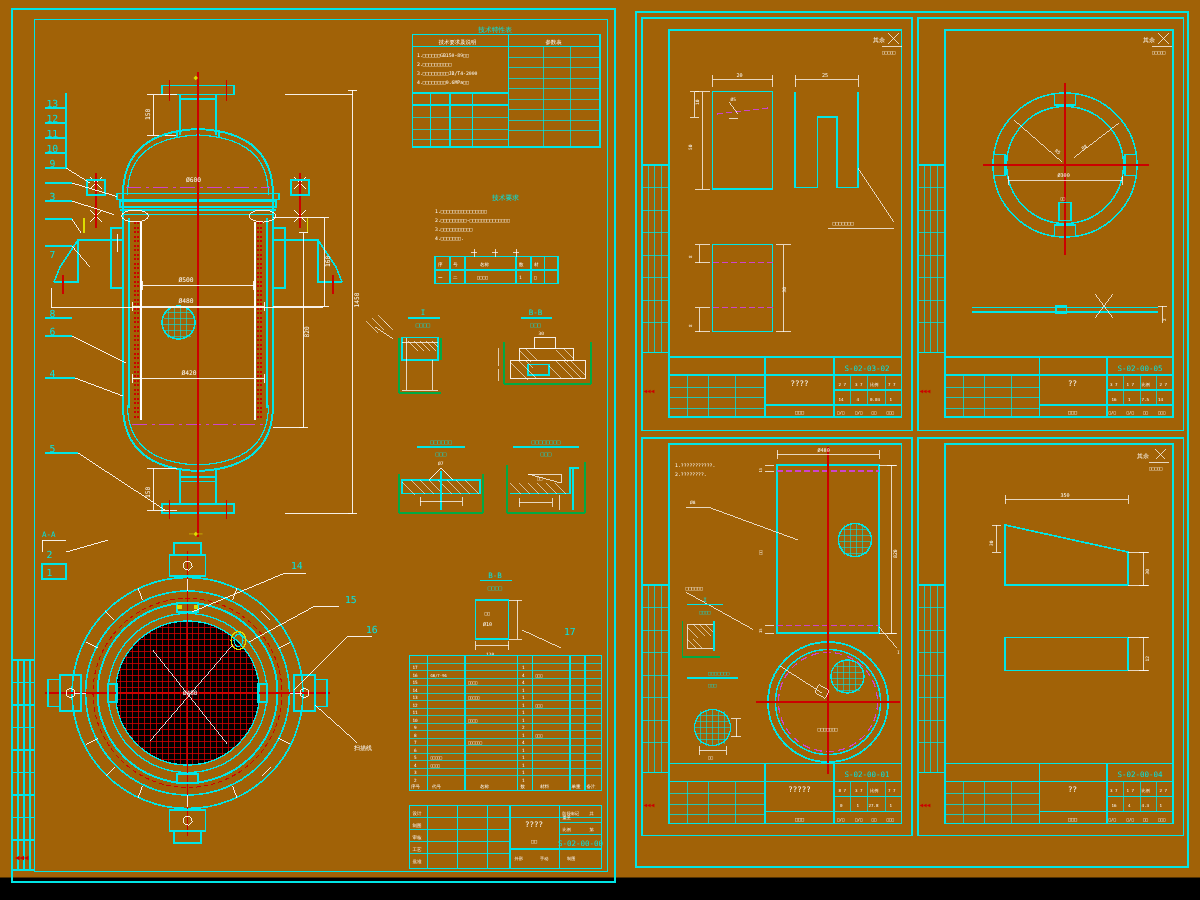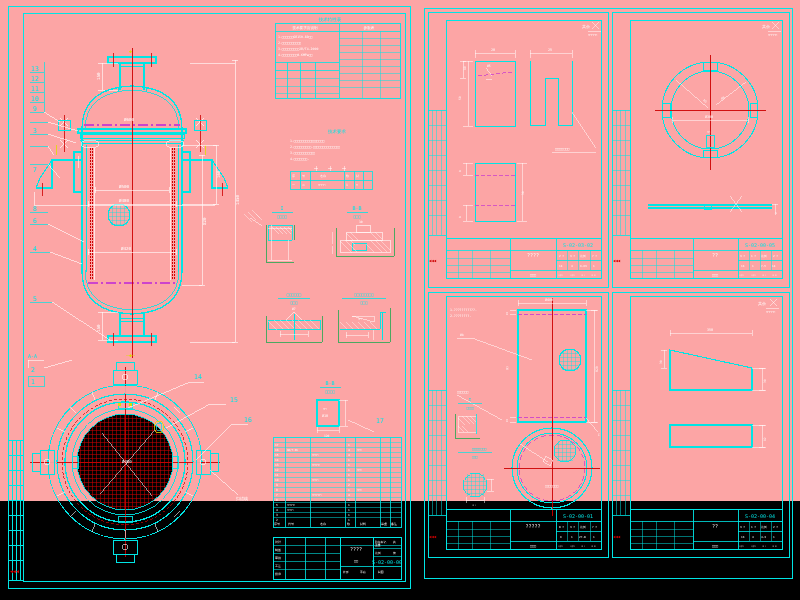--- a/index.html
+++ b/index.html
@@ -1,19 +1,19 @@
 <!DOCTYPE html>
 <html><head>
 <meta charset="utf-8">
 <title>CAD Drawing</title>
 <style>
   html,body{margin:0;padding:0;background:#000;}
   body{width:800px;height:600px;overflow:hidden;
        font-family:"DejaVu Sans Mono","Liberation Mono",monospace;}
-  #stage{position:relative;width:800px;height:501px;background:#fca5a5;}
+  #stage{position:relative;width:800px;height:585px;background:#a16207;}
   svg{display:block;position:absolute;left:0;top:0;}
   .cy{stroke:#00e5e5;fill:none;}
   .wh{stroke:#ffffff;fill:none;}
   .rd{stroke:#cc0000;fill:none;}
   .mg{stroke:#cc44cc;fill:none;}
   .gr{stroke:#00aa44;fill:none;}
   .yl{stroke:#dddd00;fill:none;}
   .t-cy{fill:#00e5e5;stroke:none;}
   .t-wh{fill:#ffffff;stroke:none;}
   .t-rd{fill:#cc0000;stroke:none;}

